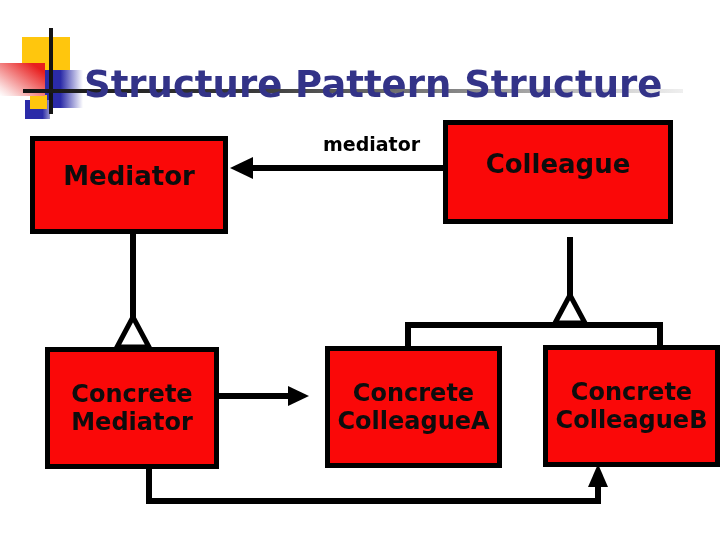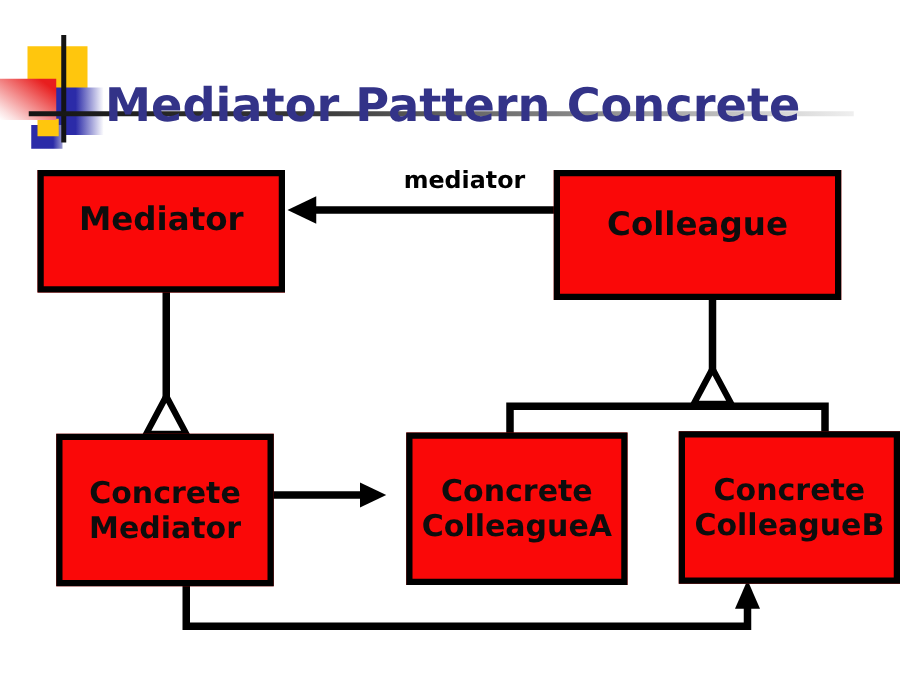--- a/index.html
+++ b/index.html
@@ -26,21 +26,21 @@
   }
   
   .connector-layer{position:absolute;left:0;top:0;width:720px;height:540px;z-index:1;}
   .uml-box{
     position:absolute;z-index:2;box-sizing:border-box;
     background:var(--box-fill);border:5px solid var(--box-border);
     color:#0d0d0d;font-weight:bold;text-align:center;
   }
   .uml-box .lbl{white-space:pre-line;display:block;}
   .box-mediator{left:30px;top:136px;width:198px;height:98px;font-size:26px;padding-top:20px;}
-  .box-colleague{left:443px;top:136px;width:230px;height:104px;font-size:26px;padding-top:24px;}
+  .box-colleague{left:443px;top:120px;width:230px;height:104px;font-size:26px;padding-top:24px;}
   .box-two-line{display:flex;align-items:center;justify-content:center;font-size:24px;line-height:28px;margin-left:16px;}
   .box-concrete-mediator{left:29px;top:347px;width:174px;height:122px;}
   .box-concrete-colleague-a{left:309px;top:346px;width:177px;height:122px;}
   .box-concrete-colleague-b{left:527px;top:345px;width:177px;height:122px;}
   .assoc-label{
     position:absolute;left:323px;top:133px;z-index:2;
     font-size:19px;font-weight:bold;color:#000;white-space:nowrap;
   }
 </style>
 </head>
@@ -48,21 +48,21 @@
 
 <div class="slide">
 
   <div class="logo-rect logo-yellow-main"></div>
   <div class="logo-rect logo-blue-main"></div>
   <div class="logo-rect logo-blue-lower"></div>
   <div class="logo-rect logo-yellow-small"></div>
   <div class="logo-rect logo-red"></div>
   <div class="logo-vline"></div>
   <div class="title-rule"></div>
-  <h1 class="slide-title">Mediator Pattern Concrete</h1>
+  <h1 class="slide-title">Structure Pattern Structure</h1>
 
   <svg class="connector-layer" viewBox="0 0 720 540" xmlns="http://www.w3.org/2000/svg">
     <line x1="448" y1="168" x2="250" y2="168" stroke="#000" stroke-width="6"></line>
     <polygon points="230,168 253,157 253,179" fill="#000"></polygon>
     <line x1="133" y1="231" x2="133" y2="320" stroke="#000" stroke-width="6"></line>
     <polygon points="133,317 117,347 149,347" fill="#fff" stroke="#000" stroke-width="5"></polygon>
     <line x1="570" y1="237" x2="570" y2="298" stroke="#000" stroke-width="6"></line>
     <polyline points="408,351 408,325 660,325 660,351" fill="none" stroke="#000" stroke-width="6"></polyline>
     <polygon points="570,295 555,323 585,323" fill="#fff" stroke="#000" stroke-width="5"></polygon>
     <line x1="205" y1="396" x2="291" y2="396" stroke="#000" stroke-width="6"></line>

